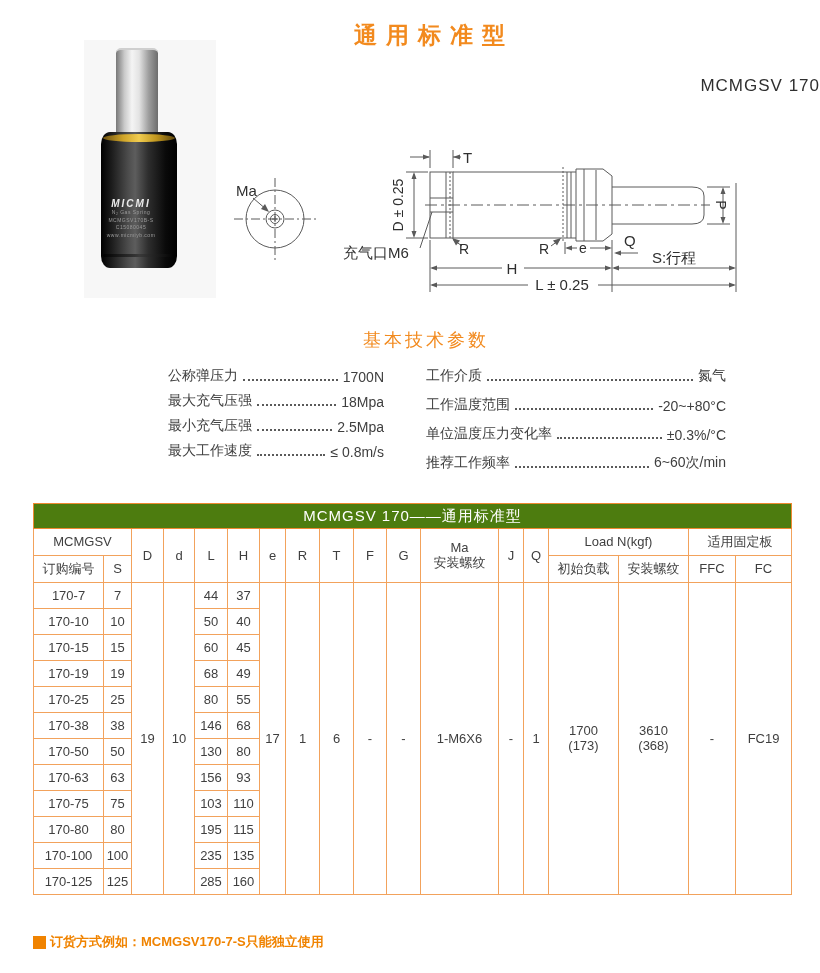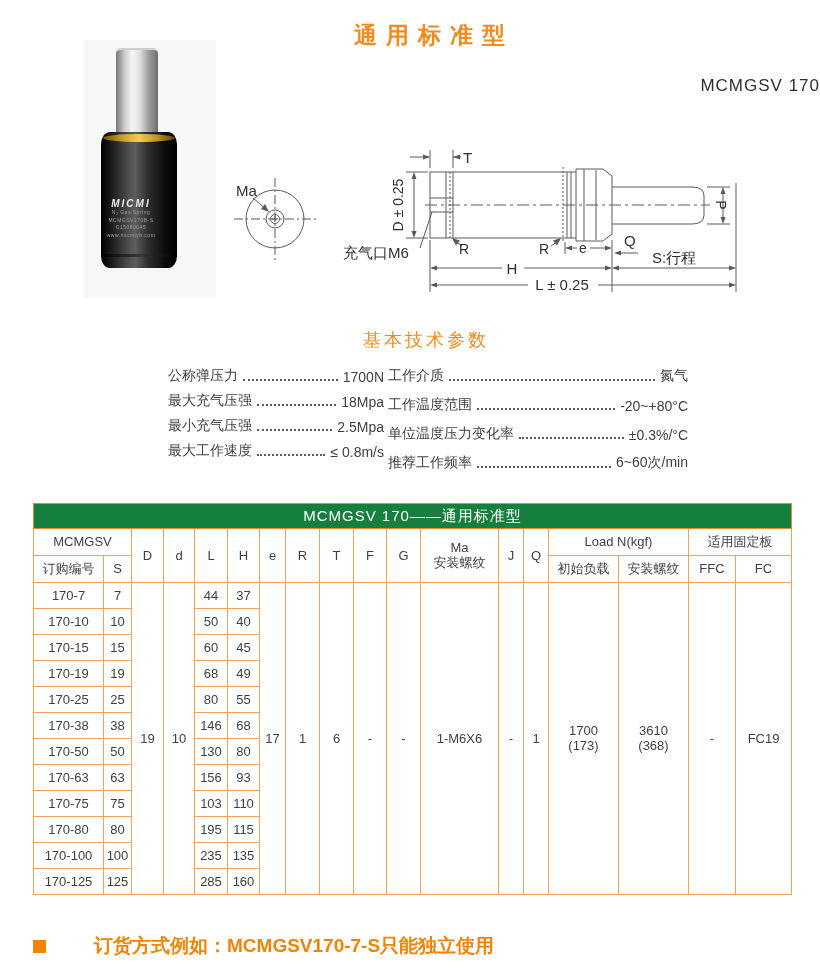--- a/index.html
+++ b/index.html
@@ -32,40 +32,40 @@
   .brand { color:#ececec; font-weight:bold; font-style:italic; font-size:10px; letter-spacing:2px; }
   .brand-line { color:#9c9c9c; font-size:5px; letter-spacing:0.5px; line-height:1.5; }
 
   
   .drawing-svg { position:absolute; left:225px; top:140px; }
   .drawing-svg text { font-family:"Liberation Sans","DejaVu Sans",sans-serif; fill:#2f2f2f; }
 
   
   .spec-col { position:absolute; display:flex; flex-direction:column; gap:10px; }
   .spec-col.left  { left:168px; top:366px; width:216px;gap:6px; }
-  .spec-col.right { left:388px; top:366px; width:300px; }
+  .spec-col.right { left:426px; top:366px; width:300px; }
   .spec-row { display:flex; align-items:flex-end; height:19px; font-size:14px; color:#3f3f3f; }
   .spec-label { flex:0 0 auto; white-space:nowrap; }
   .spec-leader { flex:1 1 auto; border-bottom:2px dotted #5a5a5a; margin:0 5px 4px 5px; min-width:8px; }
   .spec-value { flex:0 0 auto; white-space:nowrap; }
 
   
   .spec-table { position:absolute; left:33px; top:503px; width:758px;
     border-collapse:collapse; table-layout:fixed; }
   .spec-table td { border:1px solid #F2A25C; text-align:center; vertical-align:middle;
     font-size:13px; color:#3f3f3f; padding:0; line-height:1.2; background:#fff; }
-  .spec-table .title-row td { background:#15803d; color:#ffffff; font-size:15px;
+  .spec-table .title-row td { background:#4d7c0f; color:#ffffff; font-size:15px;
     height:25px; letter-spacing:1px; border:1px solid #EF8931; }
   .spec-table .head td { height:27px; font-size:13px; }
   .spec-table .data-row td { height:26px; }
   .two-line div { line-height:1.15; }
 
   
   .footer-note { position:absolute; left:33px; top:933px; display:flex; align-items:center;
-    color:#F08300; font-size:19px; font-weight:bold;gap:44px; }
+    color:#F08300; font-size:13px; font-weight:bold; }
   .bullet-square { display:inline-block; width:13px; height:13px; background:#F08300; margin-right:4px; }
 </style>
 </head>
 <body>
 
 <div id="page">
 
   <div class="main-title">通用标准型</div>
   <div class="model-title">MCMGSV 170</div>
 

